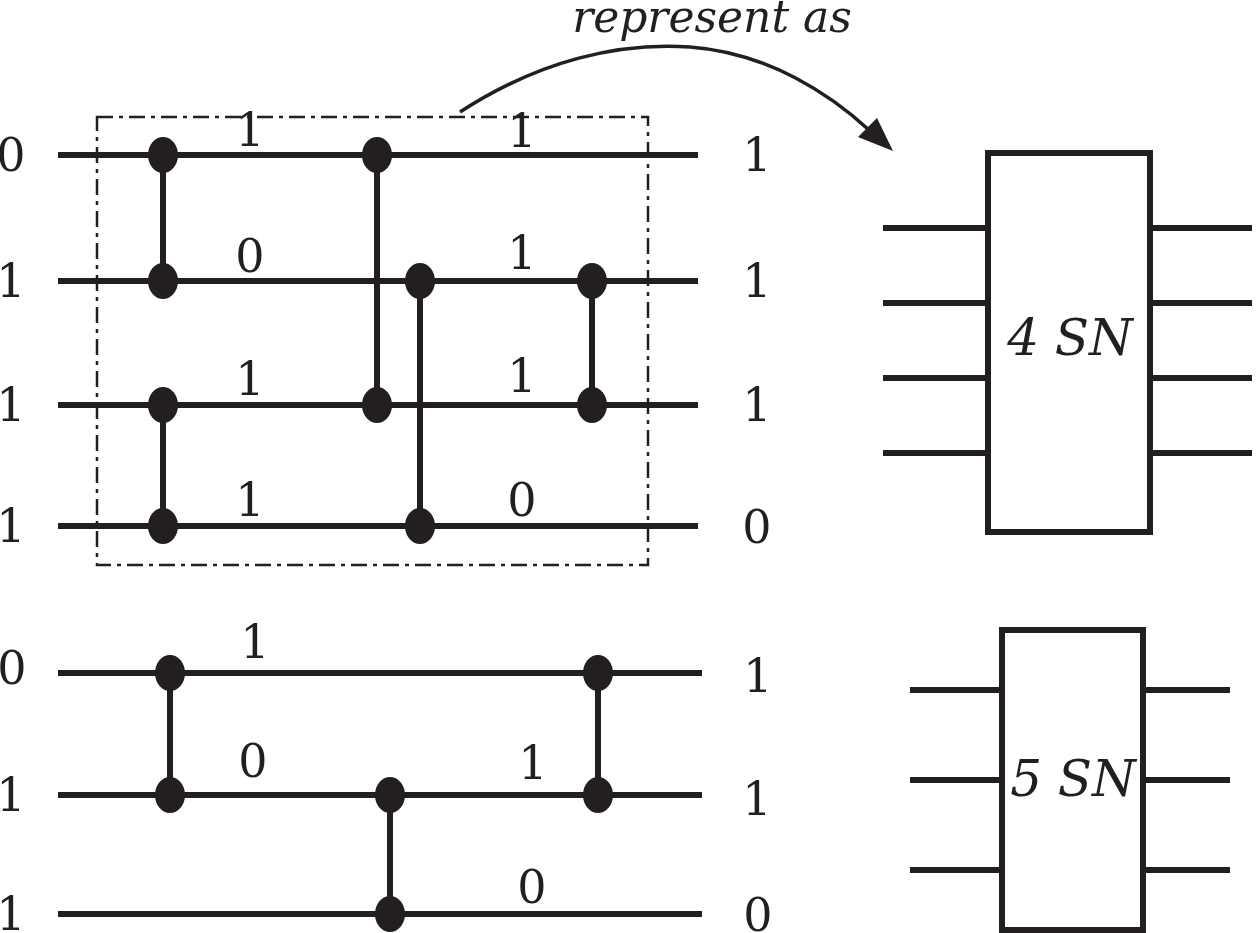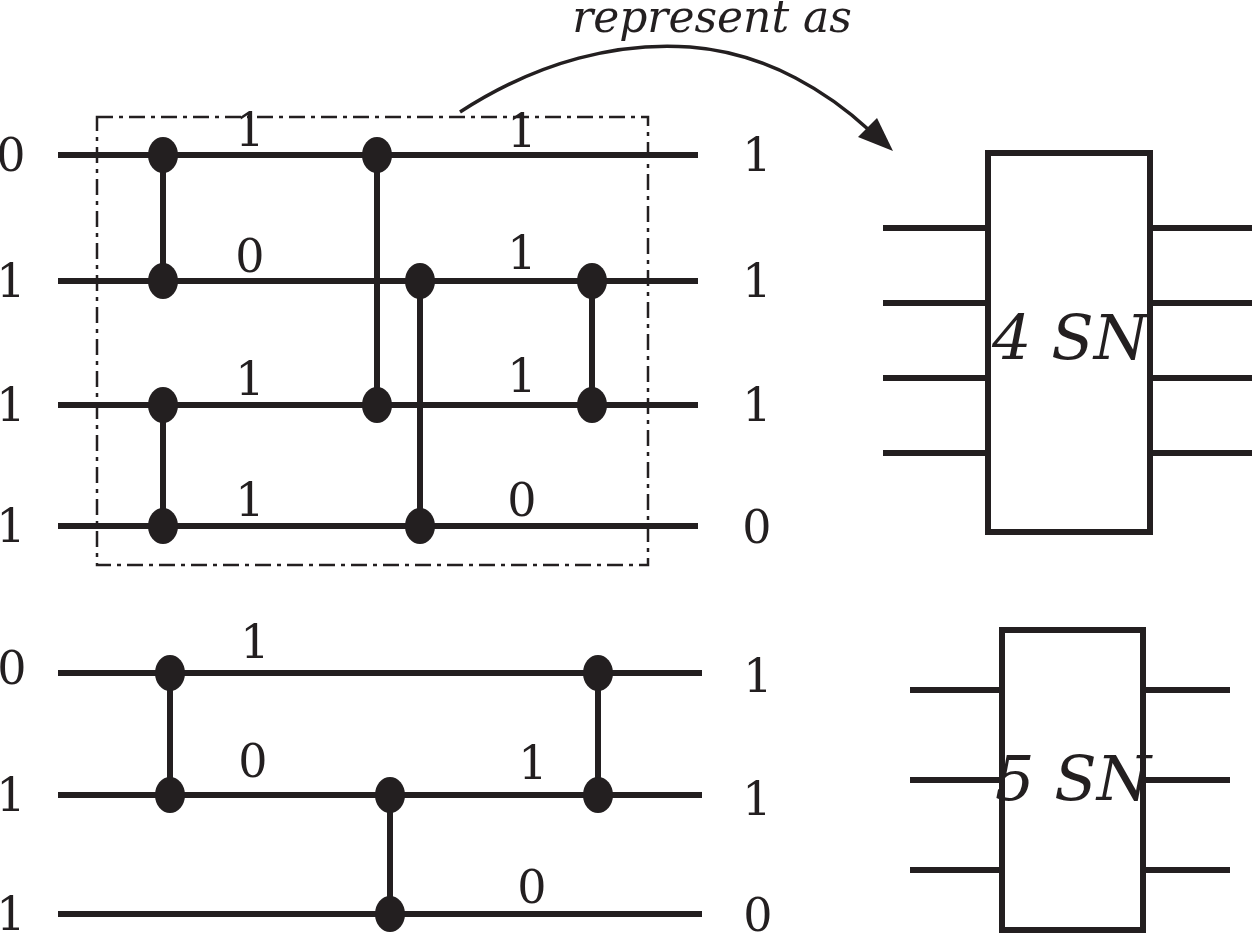--- a/index.html
+++ b/index.html
@@ -25,21 +25,21 @@
     transform:translate(-50%,-50%);
     font-style:italic;
     font-size:44px;
     line-height:1;
     white-space:nowrap;
   }
   .blk{
     position:absolute;
     transform:translate(-50%,-50%);
     font-style:italic;
-    font-size:62px;
+    font-size:50px;
     line-height:1;
     white-space:nowrap;
   }
 </style>
 </head>
 <body>
 
 <div id="canvas">
 
   <svg id="diagram-svg" width="1258" height="933" viewBox="0 0 1258 933">

